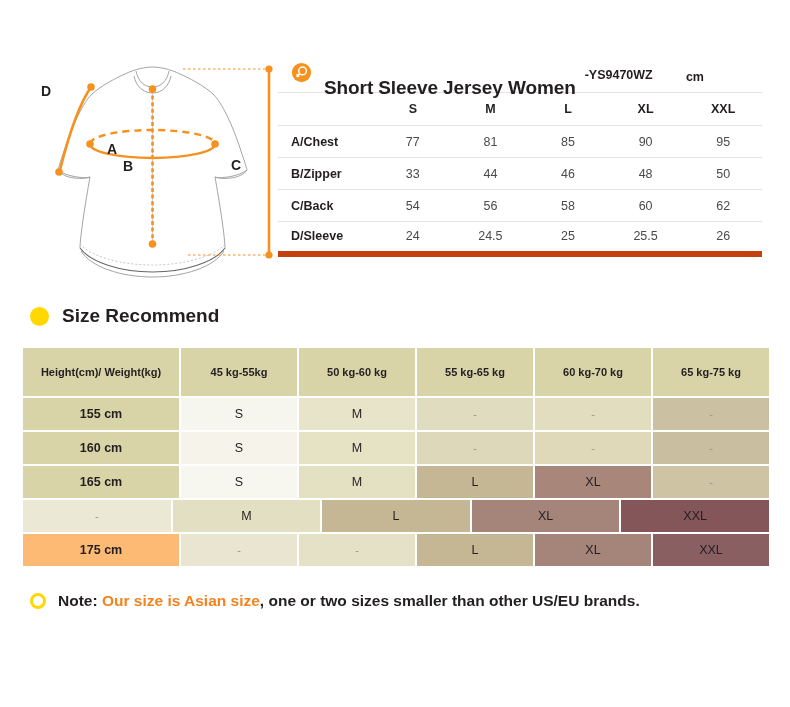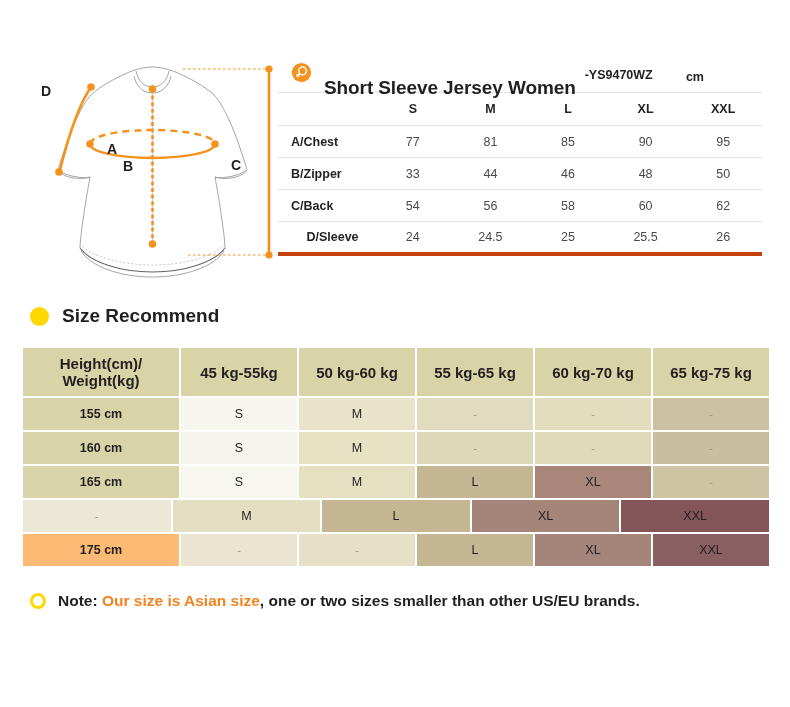--- a/index.html
+++ b/index.html
@@ -37,21 +37,21 @@
     font-size: 12.5px; font-weight: bold; color: #231f20;
     position: absolute; right: 58px; top: 18px;
   }
 
   table.meas { border-collapse: collapse; width: 484px; table-layout: fixed; }
   table.meas th, table.meas td {
     border-top: 1px solid #e3e3e3;
     height: 32px; font-size: 12.5px; text-align: center;
     vertical-align: middle; font-weight: normal; color: #4a4a4a;
   }
-  table.meas tr:last-child td { border-bottom: 4px solid #c2410c; text-align: center; }
+  table.meas tr:last-child td { border-bottom: 6px solid #c2410c; }
   table.meas th { font-weight: bold; color: #231f20; height: 33px; }
   table.meas .rowhead {
     text-align: left; padding-left: 13px; font-weight: bold; color: #231f20;
   }
   table.meas col.c0 { width: 96px; }
   table.meas col.cx { width: 77.6px; }
 
   
   .sr-head {
     position: absolute; left: 30px; top: 305px;
@@ -64,21 +64,21 @@
   .sr-head-text { font-size: 19px; font-weight: bold; color: #231f20; }
 
   
   .rec { position: absolute; left: 22px; top: 347px; width: 748px; }
   .rec-row { display: flex; width: 748px; }
   .rec-cell {
     height: 34px; display: flex; align-items: center; justify-content: center;
     font-size: 12.5px; color: #231f20; border: 1px solid #ffffff;
     text-align: center;
   }
-  .rec-row.header .rec-cell { height: 50px; font-weight: bold; font-size: 15px; }
+  .rec-row.header .rec-cell { height: 50px; font-weight: bold; font-size: 11px; }
   .rec-cell.head-col { flex: 0 0 158px; font-weight: bold; }
   .rec-cell.body-col { flex: 1 1 0; }
   .rec-cell.dash { color: #9a9483; font-size: 11px; }
 
   
   .note {
     position: absolute; left: 30px; top: 592px;
     display: flex; align-items: center;
   }
   .ring-yellow {

